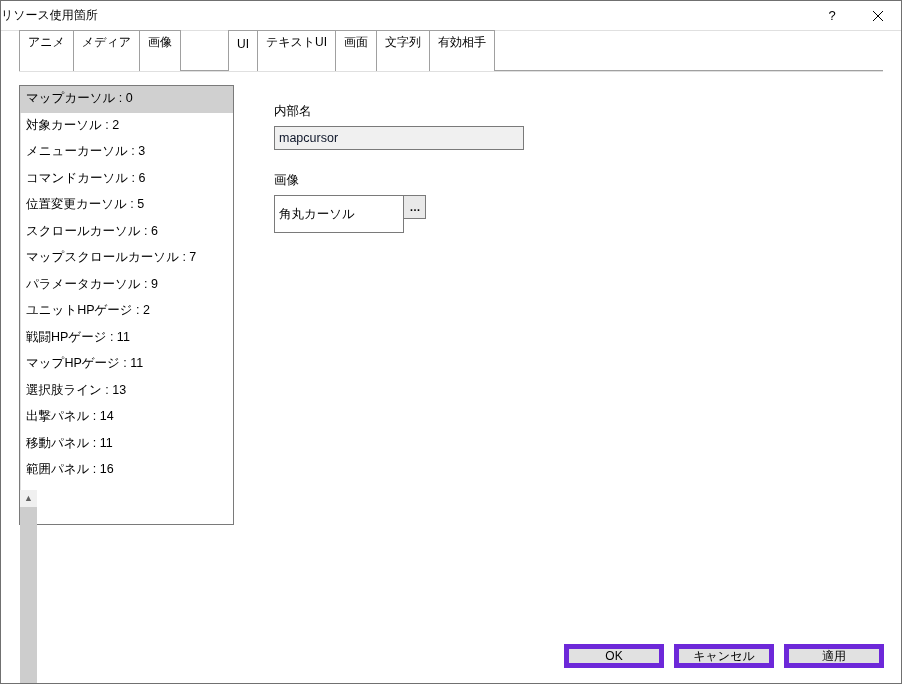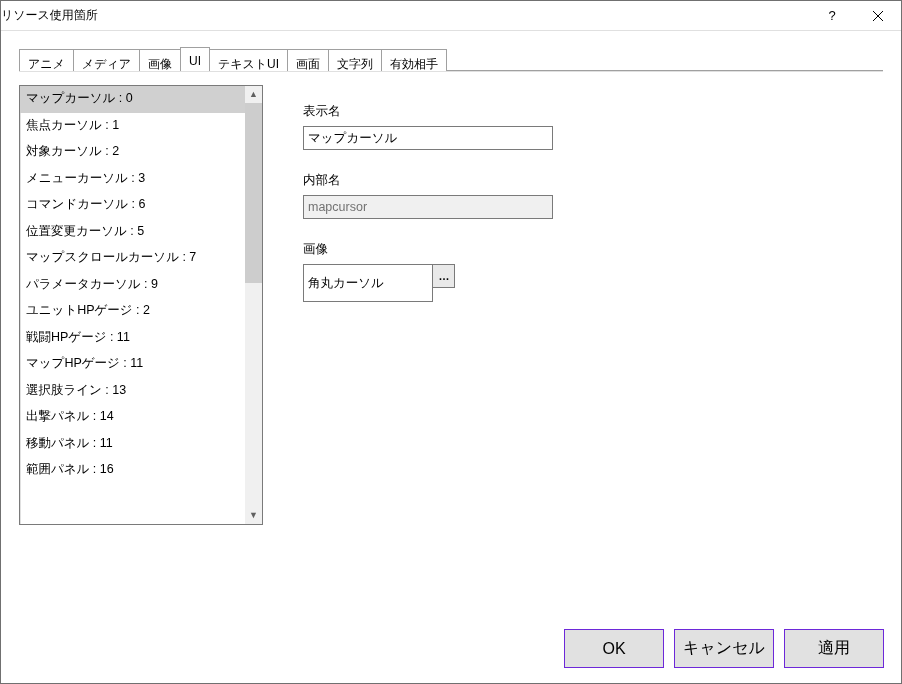--- a/index.html
+++ b/index.html
@@ -39,54 +39,56 @@
   .content {
     padding: 16px 18px 0 18px;
   }
   .tabs {
     display: flex;
     align-items: flex-end;
     height: 24px;
     position: relative;
   }
   .tab {
-    padding: 6px 8px;
+    padding: 20px 8px;
     border: 1px solid #a0a0a0;
     border-bottom: none;
     background: #ffffff;
     margin-right: -1px;
     font-size: 12px;
     position: relative;
     height: 22px;
     display: flex;
-    align-items: flex-start;
+    align-items: flex-end;
   }
   .tab.active {
     background: #ffffff;
     height: 24px;
     z-index: 2;
     font-weight: normal;
+    margin-left: 48px;
   }
   .tabstrip-line {
     border-top: 1px solid #a0a0a0;
     margin-top: -1px;
     margin-bottom: 14px;
     box-shadow: 0 1px 0 #e0e0e0;
   }
   .panel-body {
     display: flex;
     gap: 40px;
   }
   .listbox {
-    width: 244px;
+    width: 215px;
     height: 440px;
     border: 1px solid #7a7a7a;
     background: #ffffff;
     box-shadow: inset 1px 1px 0 #e0e0e0;
     display: flex;
+    flex-direction: column;
   }
   .list-items {
     flex: 1;
     overflow: hidden;
   }
   .list-item {
     padding: 4px 6px;
     font-size: 12.5px;
     white-space: nowrap;
     line-height: 1.4;
@@ -126,21 +128,21 @@
     width: 250px;
     height: 24px;
     border: 1px solid #7a7a7a;
     background: #ffffff;
     padding: 2px 4px;
     font-family: inherit;
     font-size: 12.5px;
   }
   .text-input.readonly {
     background: #f0f0f0;
-    color: #737373;
+    color: #0f172a;
   }
   .combo-row {
     display: flex;
     align-items: stretch;
   }
   .combo-input {
     width: 130px;
     height: 24px;
     border: 1px solid #7a7a7a;
     background: #ffffff;
@@ -161,25 +163,25 @@
   }
   .button-bar {
     position: absolute;
     bottom: 16px;
     right: 18px;
     display: flex;
     gap: 10px;
   }
   .btn {
     width: 100px;
-    height: 39px;
-    border: 1px solid #6d28d9;
+    height: 24px;
+    border: 5px solid #6d28d9;
     background: #e1e1e1;
     font-family: inherit;
-    font-size: 16px;
+    font-size: 12px;
     display:flex; align-items:center; justify-content:center;
   }
 </style>
 </head>
 <body>
 
 <div class="titlebar">
   <div class="titlebar-title">リソース使用箇所</div>
   <div class="titlebar-btn help">?</div>
   <div class="titlebar-btn close">
@@ -216,25 +218,25 @@
     <div class="tab">
         <span>有効相手</span>
       </div>
   </div>
   <div class="tabstrip-line"></div>
 
   <div class="panel-body">
     <div class="listbox">
       <div class="list-items">
         <div class="list-item selected">マップカーソル : 0</div>
-        <div class="list-item">焦点カーソル : 1</div>
         <div class="list-item">対象カーソル : 2</div>
         <div class="list-item">メニューカーソル : 3</div>
         <div class="list-item">コマンドカーソル : 6</div>
         <div class="list-item">位置変更カーソル : 5</div>
+        <div class="list-item">スクロールカーソル : 6</div>
         <div class="list-item">マップスクロールカーソル : 7</div>
         <div class="list-item">パラメータカーソル : 9</div>
         <div class="list-item">ユニットHPゲージ : 2</div>
         <div class="list-item">戦闘HPゲージ : 11</div>
         <div class="list-item">マップHPゲージ : 11</div>
         <div class="list-item">選択肢ライン : 13</div>
         <div class="list-item">出撃パネル : 14</div>
         <div class="list-item">移動パネル : 11</div>
         <div class="list-item">範囲パネル : 16</div>
 
@@ -247,24 +249,20 @@
           <div class="sb-thumb"></div>
         </div>
         <div class="sb-btn">
             <span class="sb-arrow">▼</span>
           </div>
       </div>
     </div>
 
     <div class="form">
       <div class="field-group">
-        <div class="field-label">表示名</div>
-        <input class="text-input" value="マップカーソル" style="">
-      </div>
-      <div class="field-group">
         <div class="field-label">内部名</div>
         <input class="text-input readonly" readonly="" value="mapcursor" style="">
       </div>
       <div class="field-group">
         <div class="field-label">画像</div>
         <div class="combo-row">
           <input class="combo-input" value="角丸カーソル" style="">
           <div class="combo-btn">
               <span>…</span>
             </div>

